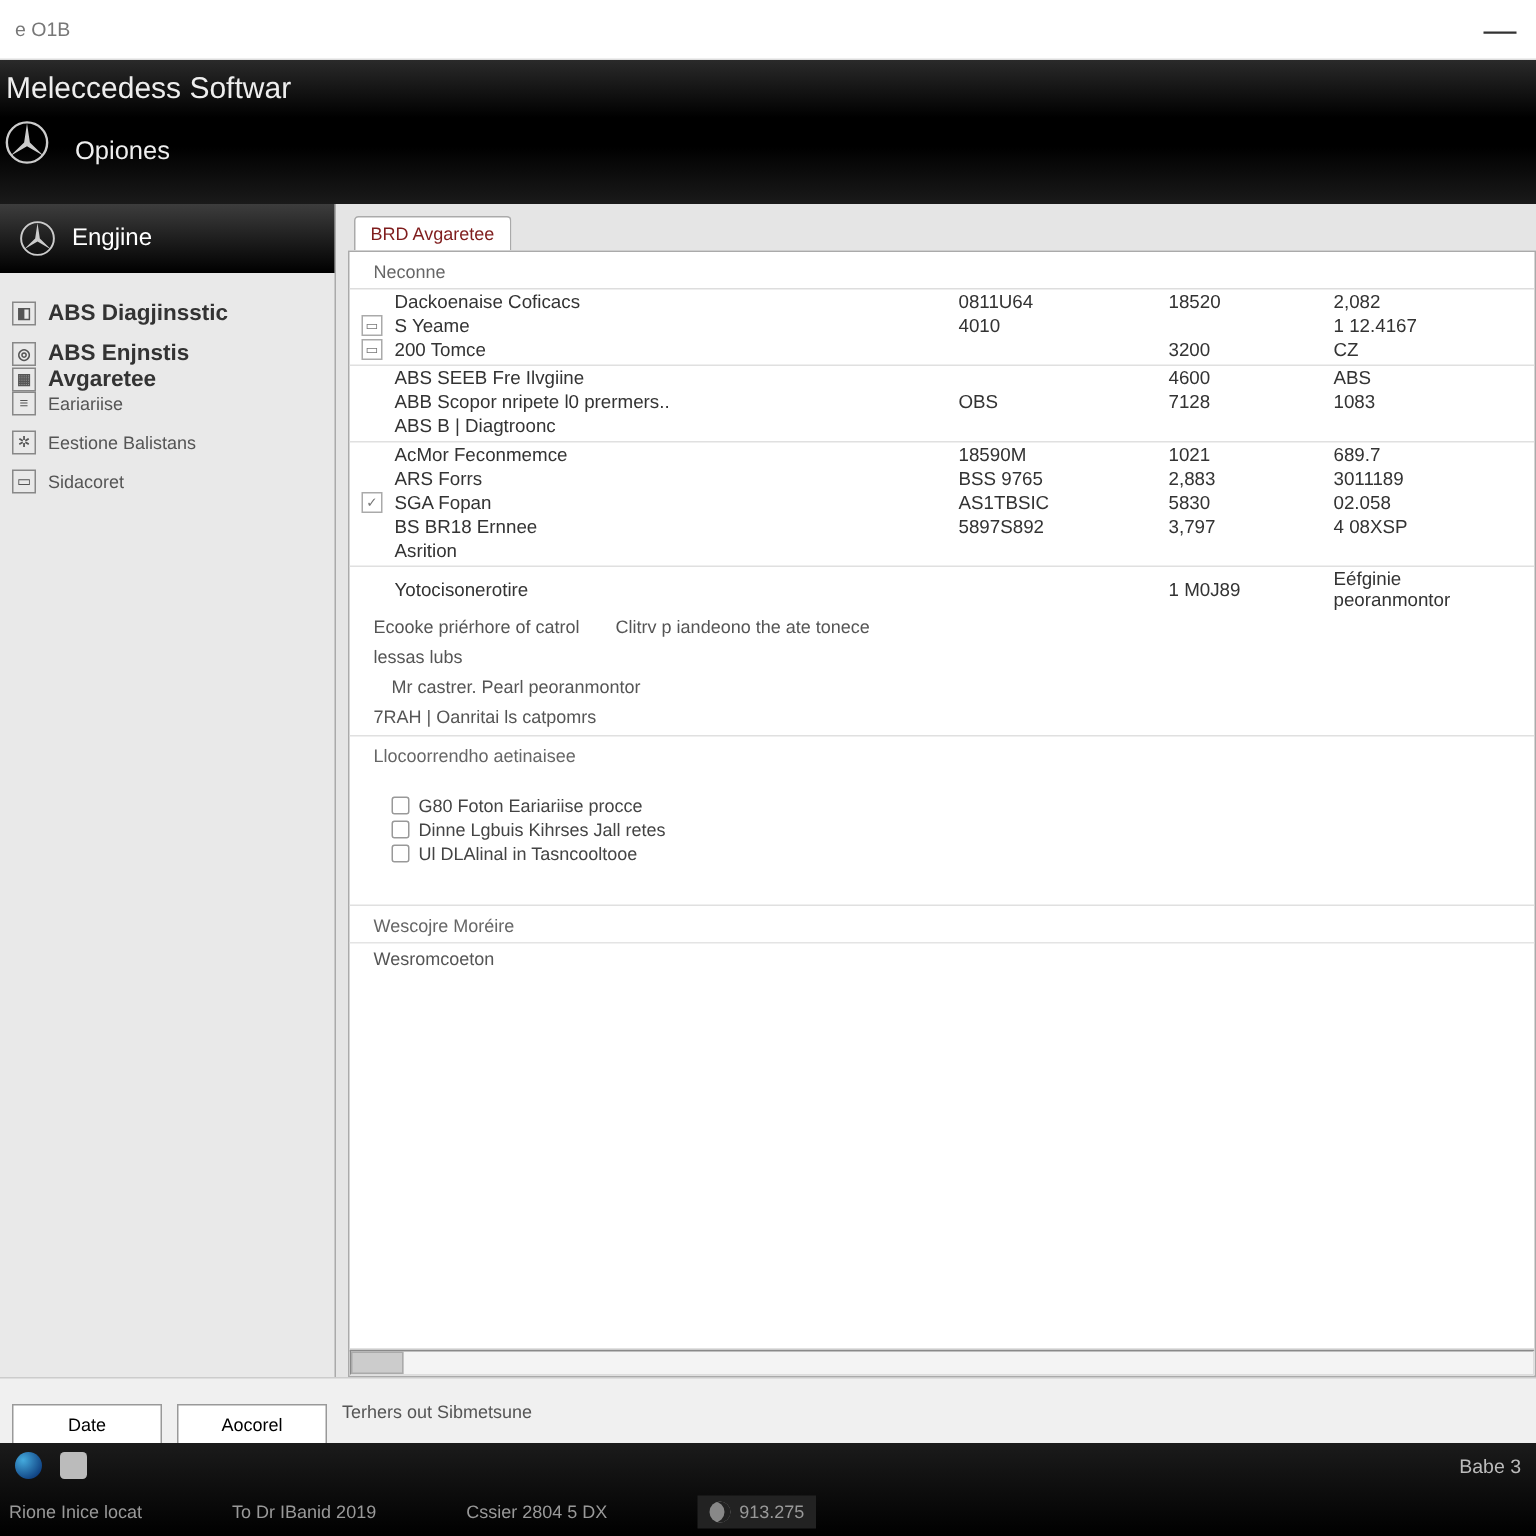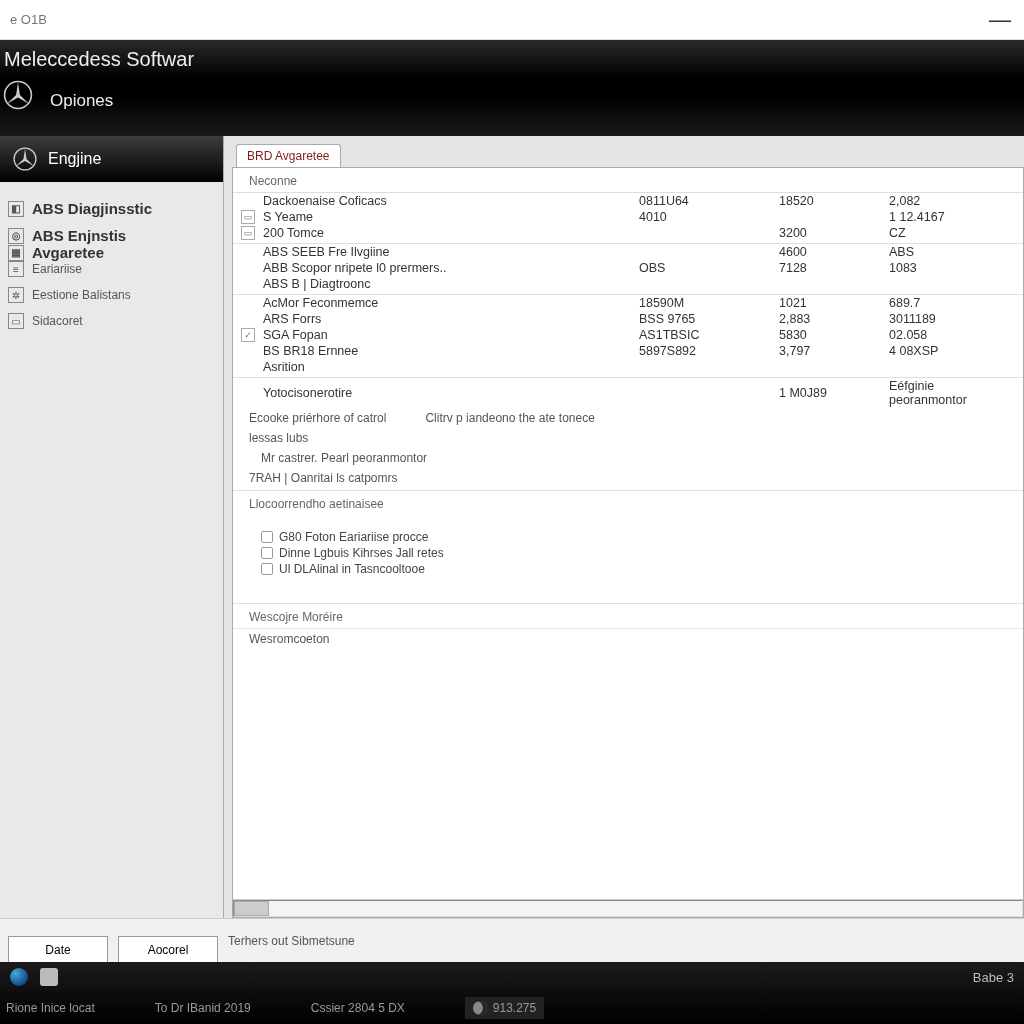--- a/index.html
+++ b/index.html
@@ -78,21 +78,21 @@
 .row {
   display: grid;
   grid-template-columns: 22px 1fr 140px 110px 120px;
   align-items: center;
   padding: 1px 14px 1px 8px; font-size: 12.5px; color: #333;
 }
 .row.clickable { cursor: default; }
 .row .ic2 { width: 14px; height: 14px; border: 1px solid #aaa; display: inline-block; font-size: 9px; text-align: center; line-height: 12px; color: #777; }
 .row.noicon { padding-left: 30px; grid-template-columns: 1fr 140px 110px 120px; }
 .sep { border-top: 1px solid #e0e0e0; margin-top: 2px; }
-.note-row { padding: 3px 14px 3px 16px; font-size: 12px; color: #555; display: flex; gap: 39px; }
+.note-row { padding: 3px 14px 3px 16px; font-size: 12px; color: #555; display: flex; gap: 24px; }
 .sub-list { padding: 2px 0 2px 28px; font-size: 12px; color: #444; margin-top: 12px; }
 .sub-list .li { display: flex; align-items: center; gap: 6px; padding: 1px 0; }
 .sub-list .bullet { width: 12px; height: 12px; border: 1px solid #999; border-radius: 2px; display: inline-block; }
 .hscroll {
   height: 18px; background: #eee; border-top: 1px solid #ccc;
   display: flex;
 }
 .hscroll .track { flex: 1; background: #f4f4f4; position: relative; border: 1px inset #ddd; }
 .hscroll .thumb { position: absolute; left: 0; top: 0; bottom: 0; width: 35px; background: #ccc; border: 1px solid #aaa; }
 .action-row {

